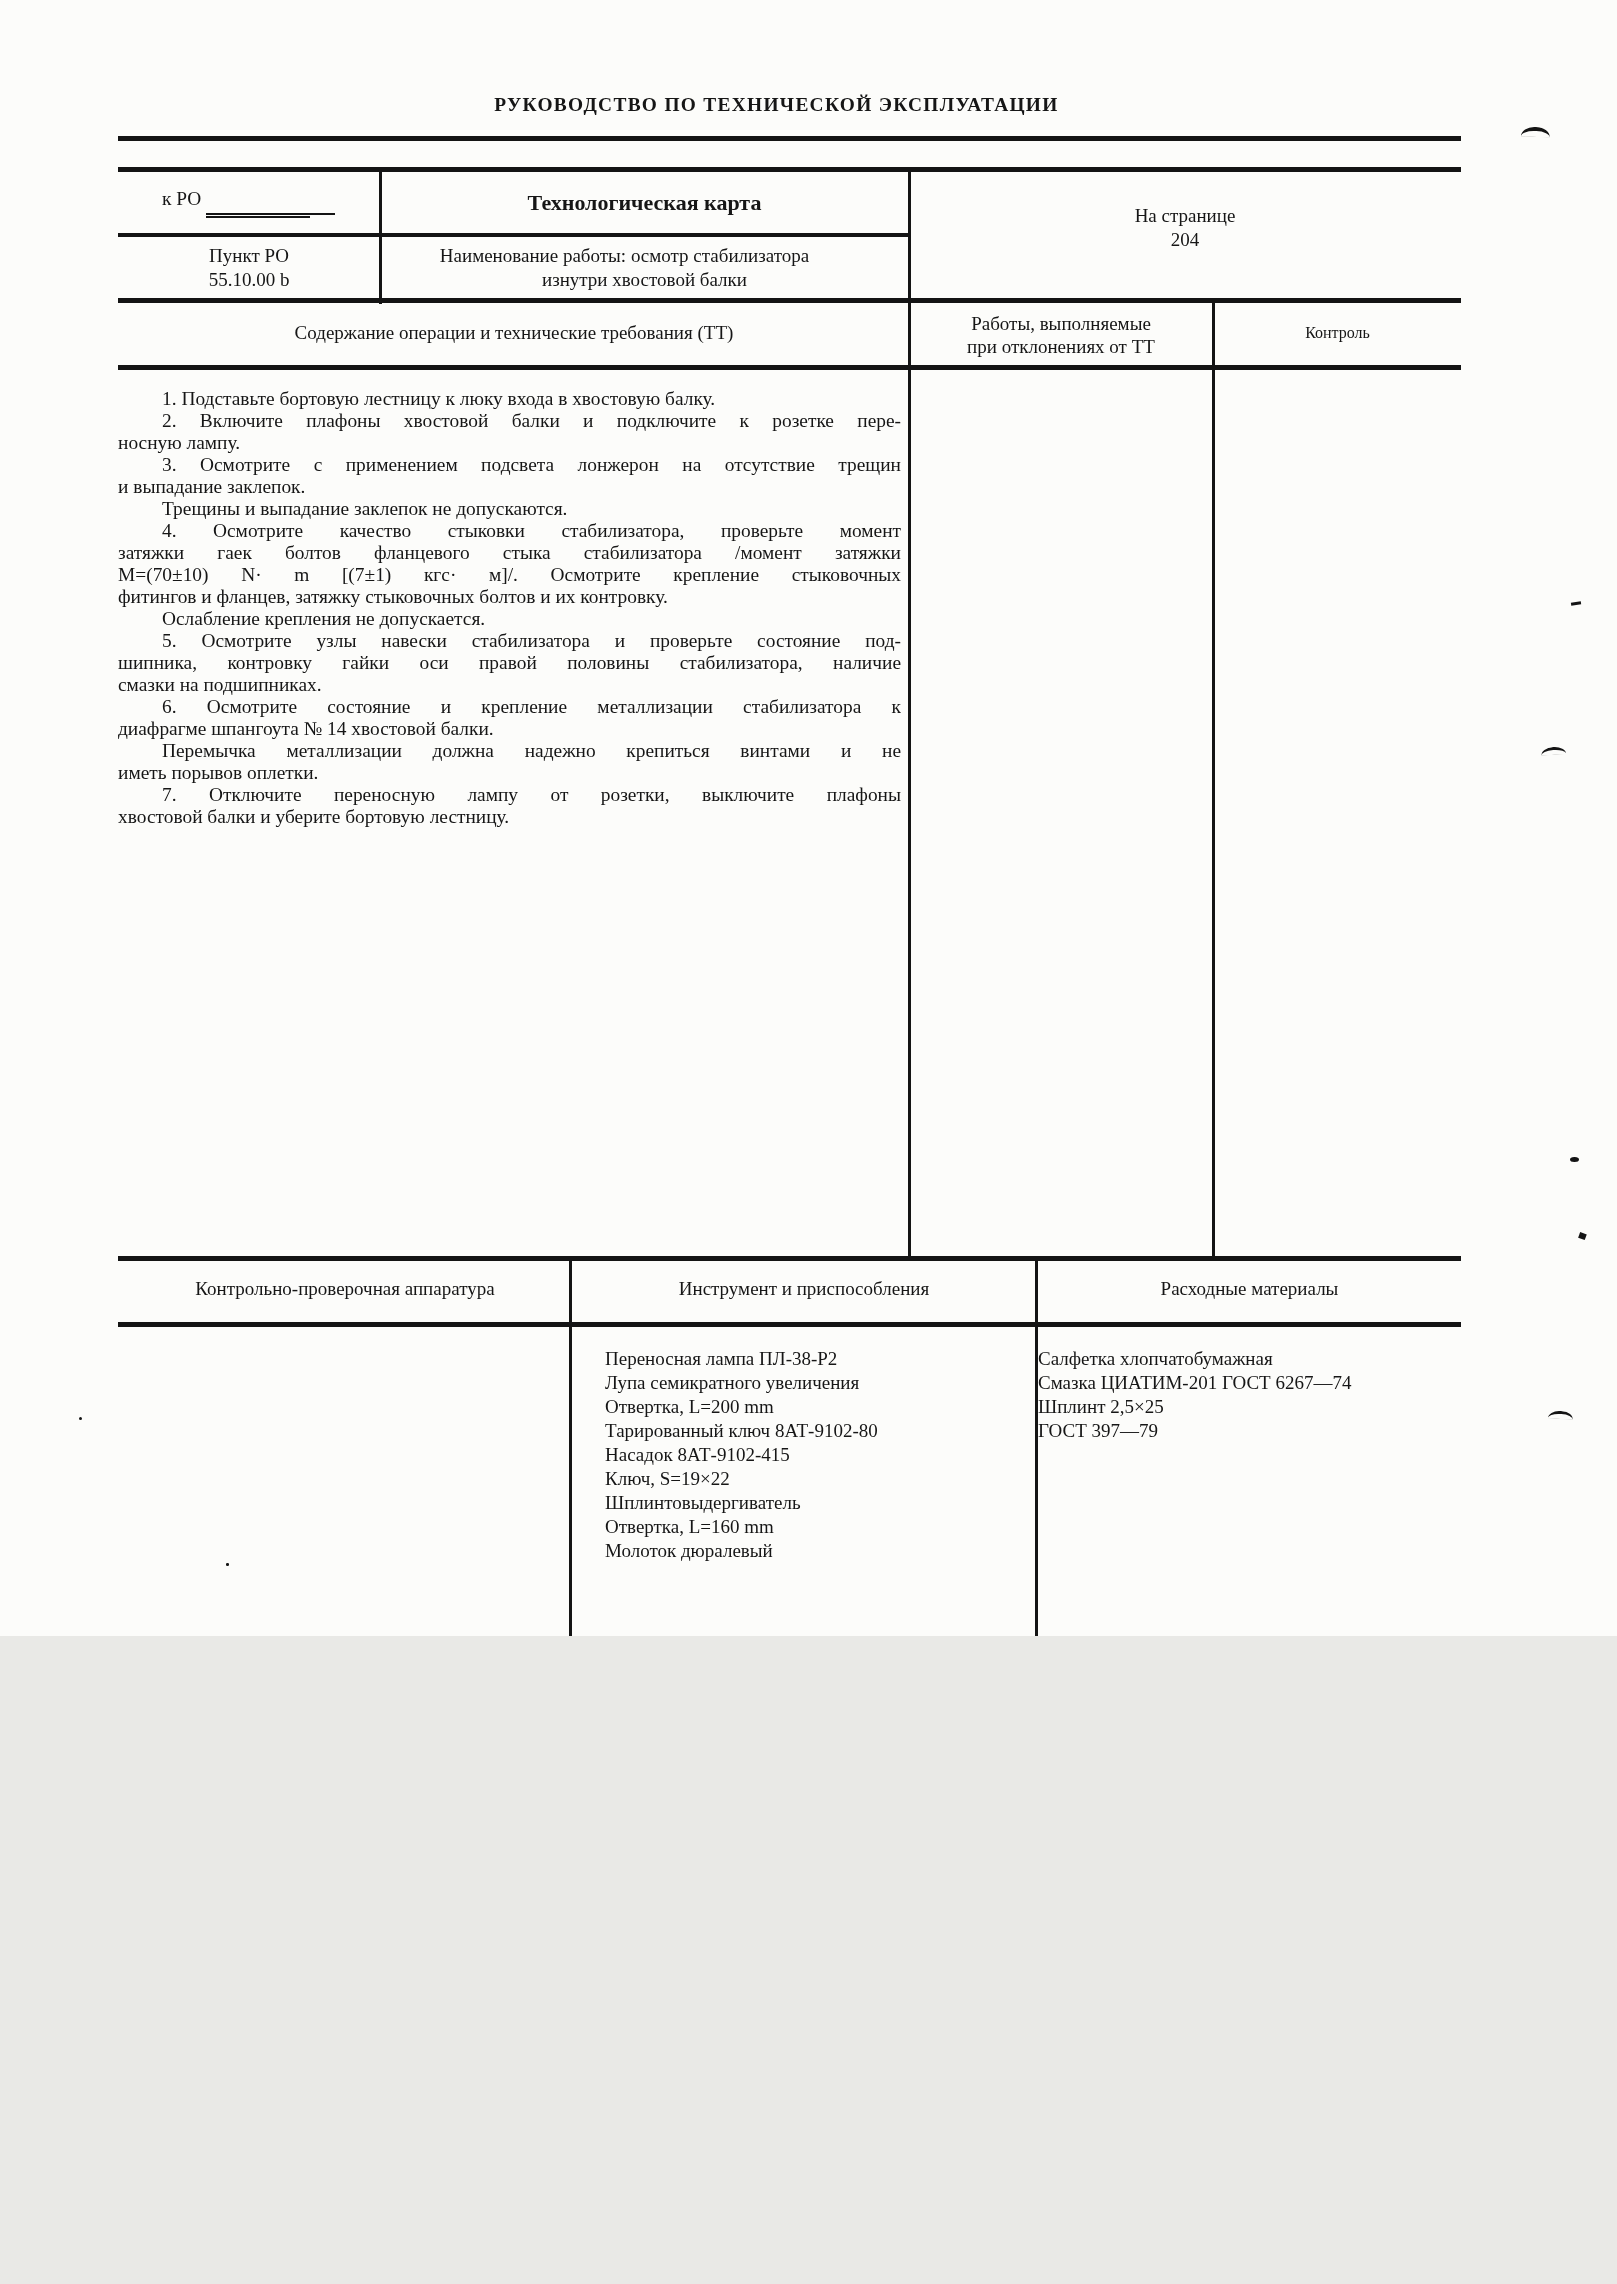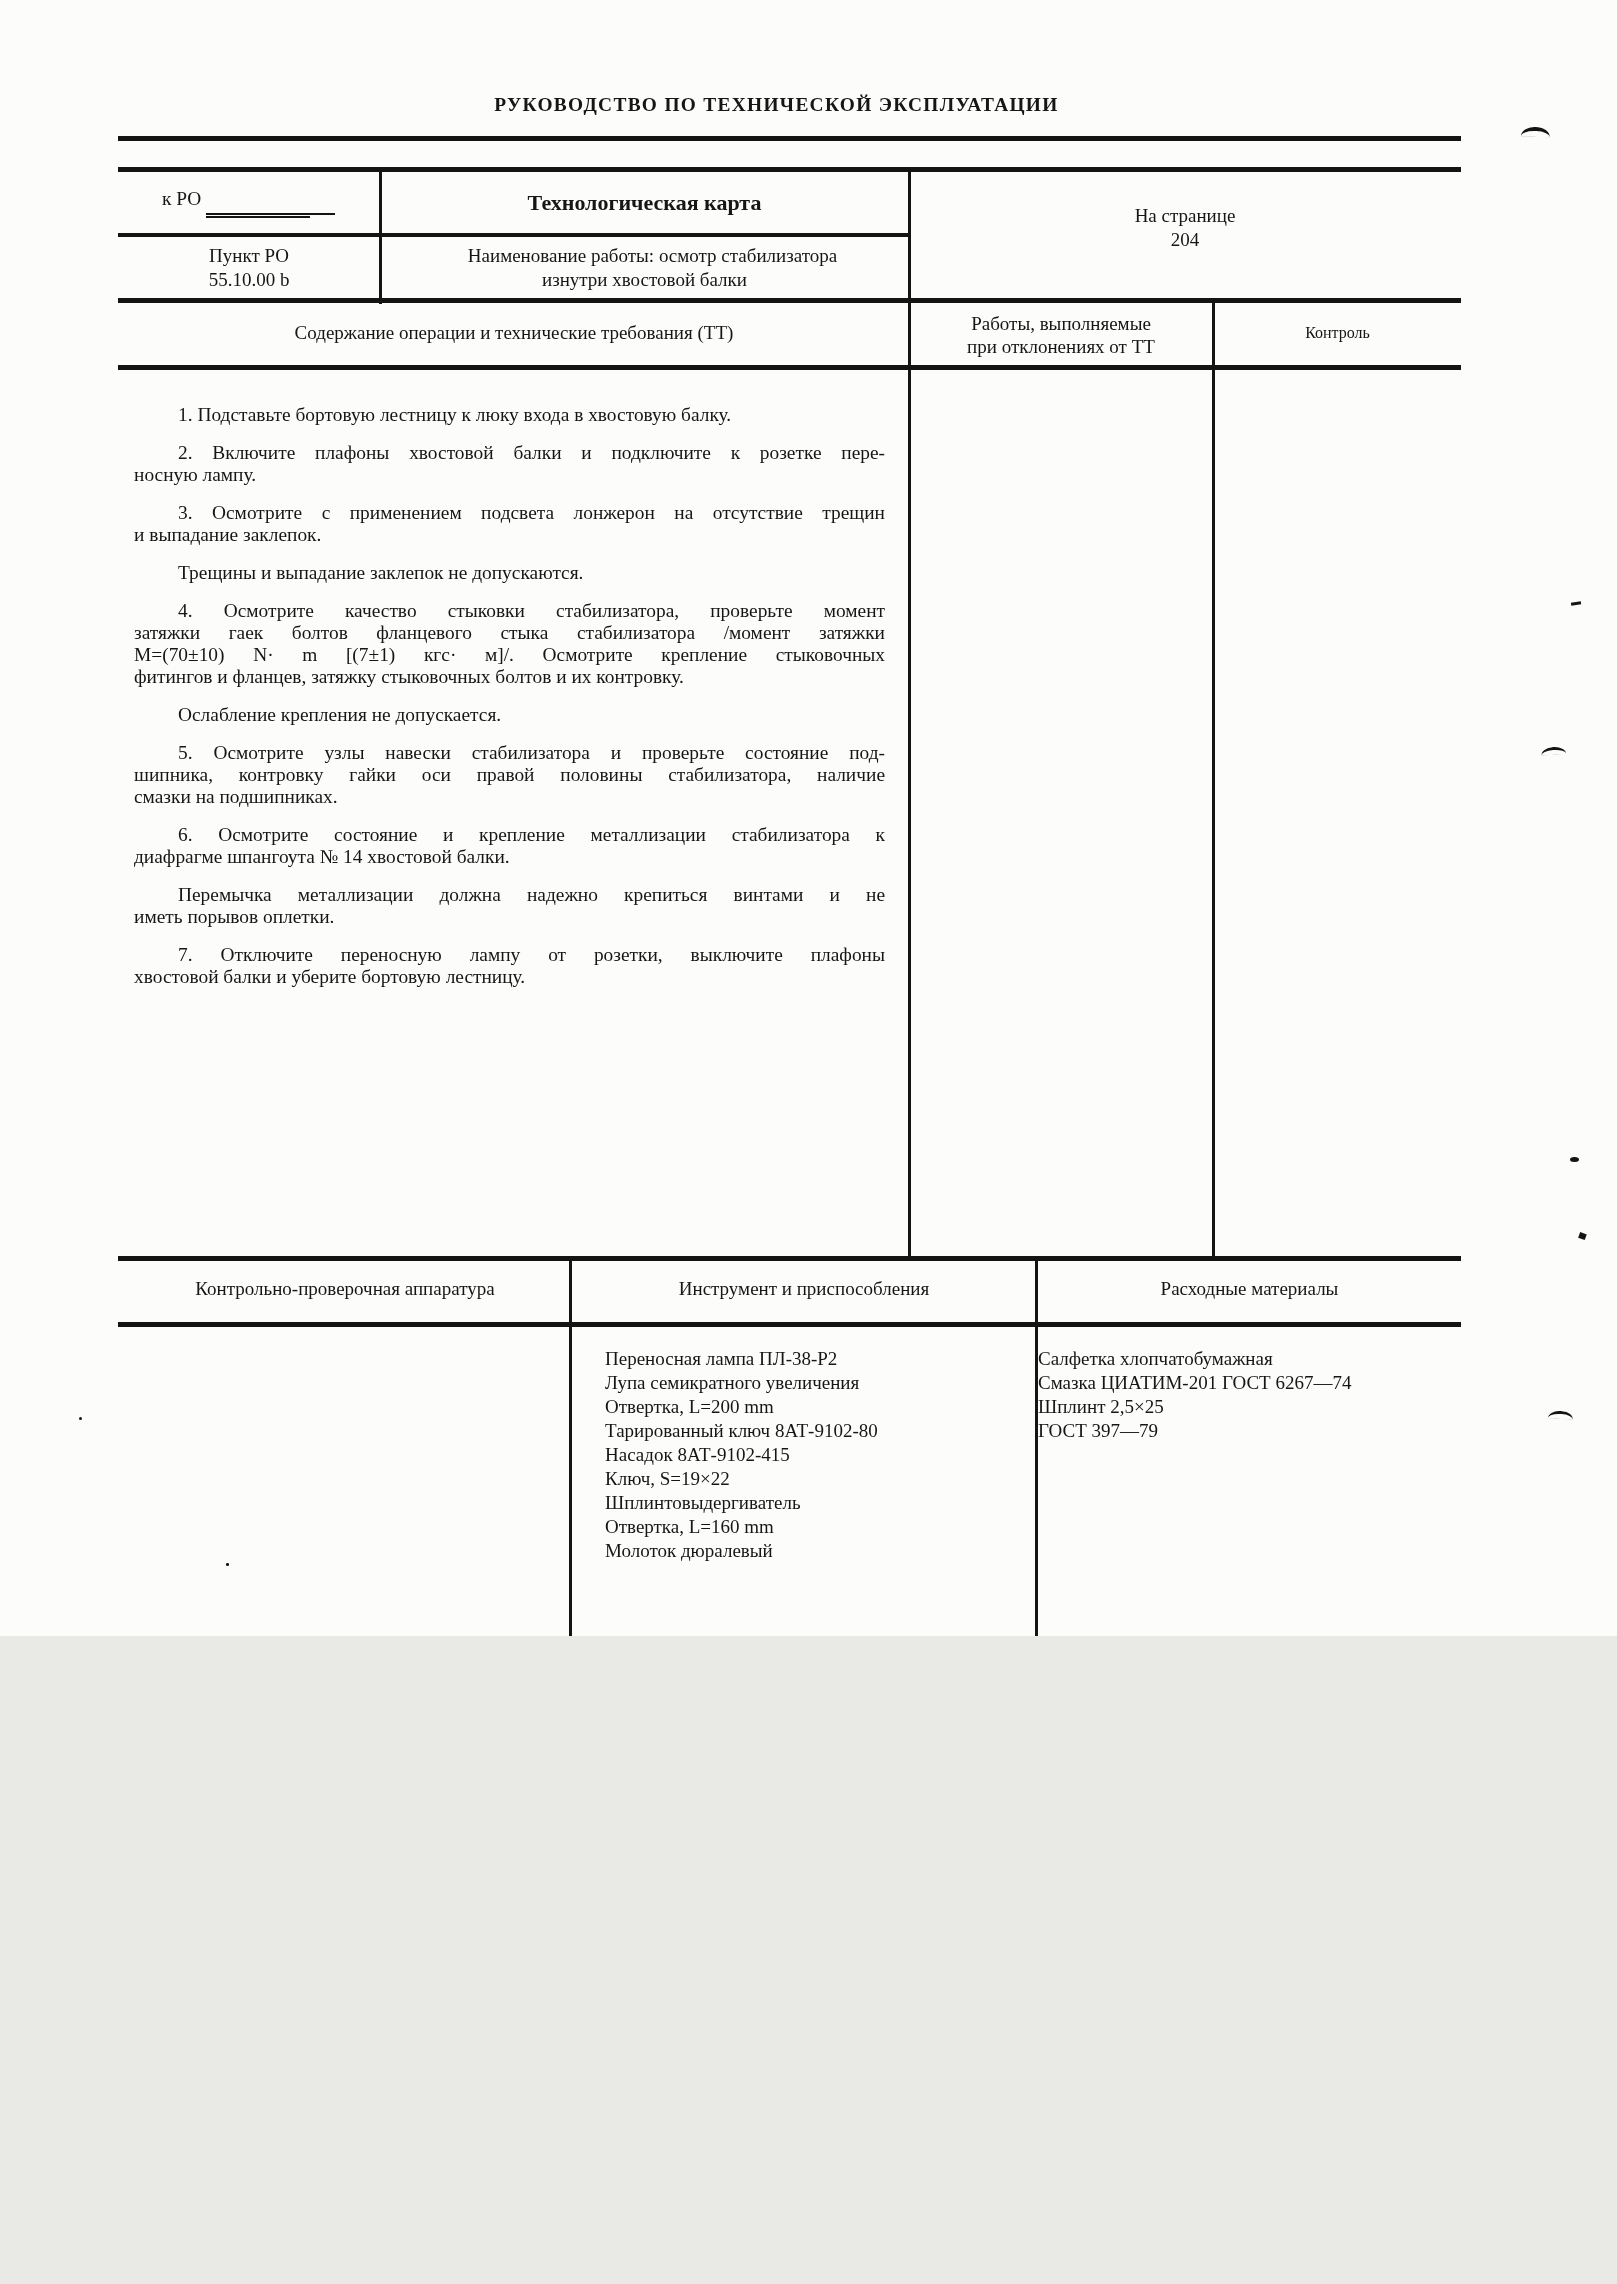--- a/index.html
+++ b/index.html
@@ -42,32 +42,32 @@
 
   
   .kro-label   { left: 162px; top: 188px; font-size: 19.4px; }
   .kro-line1   { left: 206px; top: 213px; width: 129px; height: 1.9px; }
   .kro-line2   { left: 206px; top: 216px; width: 104px; height: 1.9px; }
   .card-title  { left: 380px; top: 190px; width: 529px; font-size: 22px; font-weight: bold; }
   .onpage-lbl  { left: 909px; top: 205px; width: 552px; font-size: 19px; }
   .onpage-num  { left: 909px; top: 229px; width: 552px; font-size: 19px; }
   .pt-label    { left: 118px; top: 245px; width: 262px; font-size: 19px; }
   .pt-value    { left: 118px; top: 269px; width: 262px; font-size: 19px; }
-  .work-l1     { left: 388px; top: 245px; width: 529px; font-size: 19px; }
+  .work-l1     { left: 360px; top: 245px; width: 529px; font-size: 19px; }
   .work-l2     { left: 380px; top: 269px; width: 529px; font-size: 19px; }
 
   
   .ops-col1-h    { left: 118px;  top: 322px; width: 792px; font-size: 19px; }
   .ops-col2-h-l1 { left: 909px; top: 313px; width: 304px;  font-size: 19px; }
   .ops-col2-h-l2 { left: 909px; top: 336px; width: 304px;  font-size: 19px; }
   .ops-col3-h    { left: 1213px; top: 324px; width: 249px;  font-size: 16px; }
 
   
   .ops-body { left: 118px; top: 388px; width: 783px; font-size: 19.4px; }
-  .ops-body .para { margin: 16px; }
+  .ops-body .para { margin: 0; }
   .ops-body .line {
     line-height: 22px; height: 22px;
     text-align: justify; text-align-last: justify;
     white-space: normal;
   }
   .ops-body .line.first { text-indent: 44px; }
   .ops-body .line.last  { text-align-last: left; }
 
   
   .res-col1-h { left: 118px;  top: 1278px; width: 454px; font-size: 19px; }

